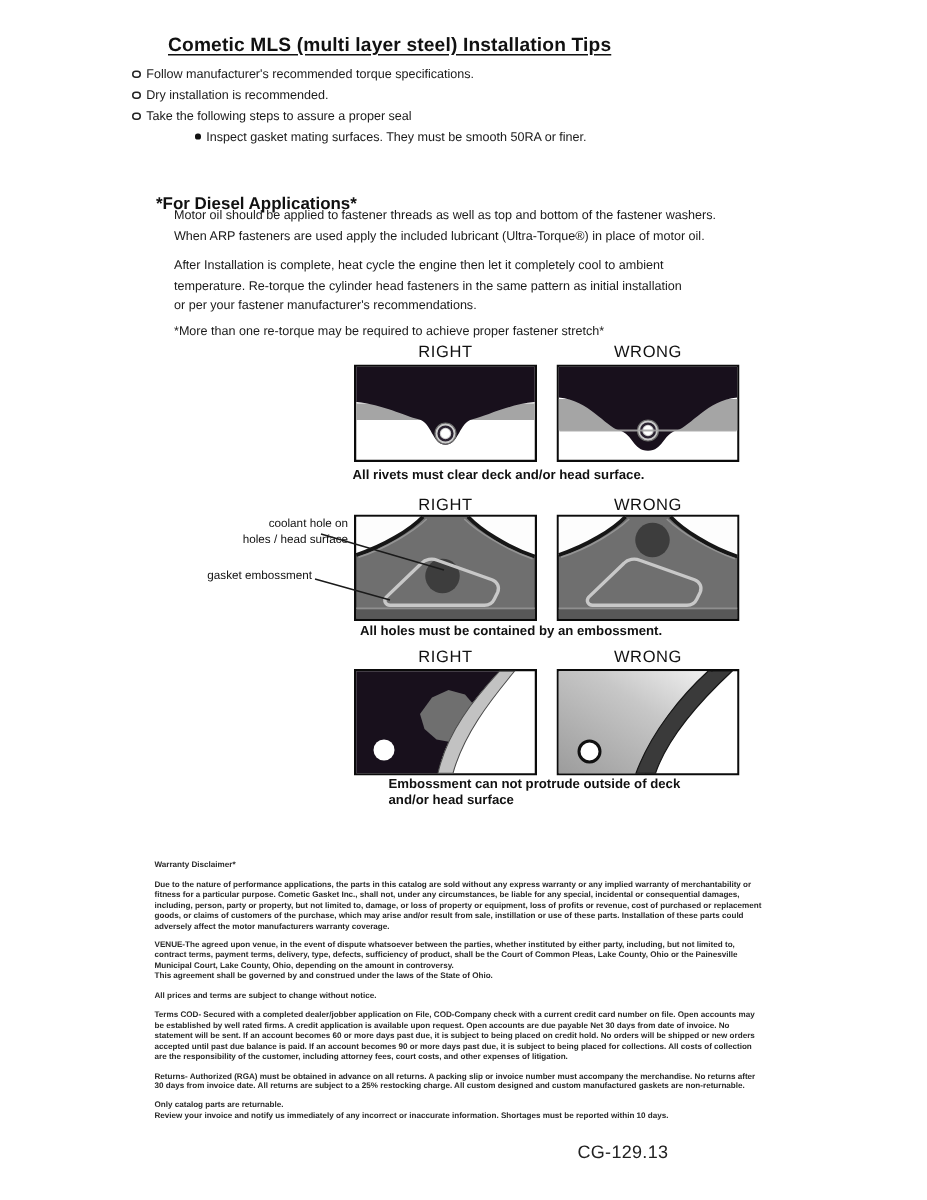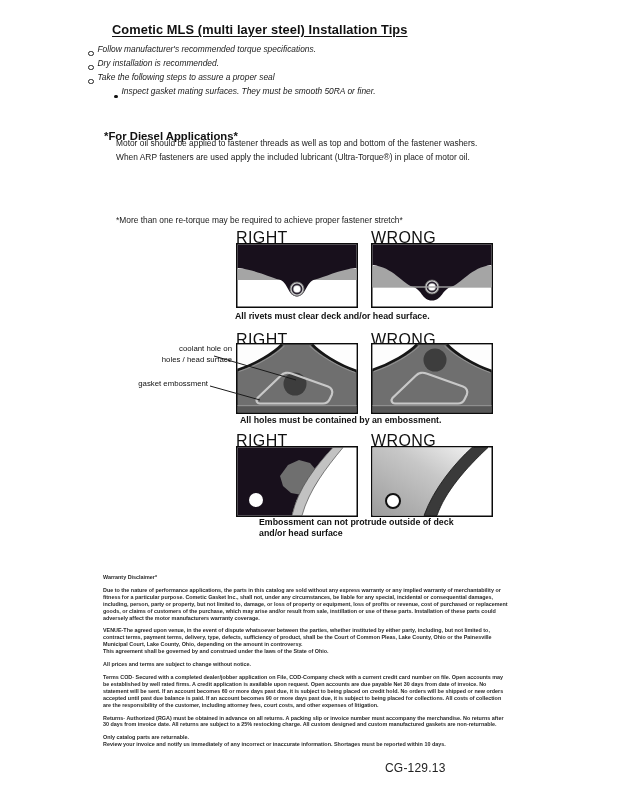--- a/index.html
+++ b/index.html
@@ -9,38 +9,38 @@
   }
   .pre{white-space:pre-line;margin-left:24px;}
   
   .title{
     position:absolute;left:112px;top:22px;margin:0;
     font-size:12.8px;font-weight:700;text-decoration:underline;
     text-underline-offset:2px;letter-spacing:.1px;color:#111;
   }
   
   .bullets{position:absolute;left:88px;top:42px;width:480px;font-size:8.4px;line-height:14px;}
-  .b{display:flex;align-items:flex-end;font-style:italic;}
+  .b{display:flex;align-items:flex-start;}
   .b .txt{display:block;}
   .marker-circle{
     flex:0 0 auto;width:3.5px;height:3.5px;border:1px solid #222;border-radius:50%;
     margin:4.5px 4px 0 0;
   }
-  .b.sub{margin-left:26px;}
+  .b.sub{margin-left:42px;}
   .marker-dot{
     flex:0 0 auto;width:3.5px;height:3.5px;background:#111;border-radius:50%;
     margin:5px 4px 0 0;
   }
   
   .diesel-heading{position:absolute;left:92px;top:118px;margin:12px;font-size:11.3px;font-weight:700;color:#111;text-align:right;}
   .p1{position:absolute;left:92px;top:137px;width:462px;font-size:8.4px;line-height:13.5px;}
   .p2{position:absolute;left:92px;top:170px;width:462px;font-size:8.4px;line-height:13.5px;}
   .p3{position:absolute;left:92px;top:214px;width:462px;font-size:8.4px;line-height:13.5px;}
   
-  .fig-label{position:absolute;width:122px;text-align:left;font-size:16px;font-weight:400;letter-spacing:.4px;color:#111;}
+  .fig-label{position:absolute;width:122px;text-align:center;font-size:11px;font-weight:400;letter-spacing:.4px;color:#111;}
   .fig-box{position:absolute;width:122px;height:65px;}
   .fig-box.tall{height:71px;}
   .fig-box svg{display:block;width:100%;height:100%;}
   .caption{position:absolute;font-size:8.8px;font-weight:700;line-height:11px;color:#111;}
   .annotation{
     position:absolute;left:98px;width:110px;text-align:right;
     font-size:7.8px;line-height:10.5px;color:#111;
   }
   .leader-overlay{position:absolute;left:100px;top:330px;width:220px;height:90px;pointer-events:none;}
   
@@ -72,20 +72,23 @@
     </div>
     <div class="b sub">
       <span class="marker-dot"></span>
       <span class="txt">Inspect gasket mating surfaces.  They must be smooth 50RA or finer.</span>
     </div>
   </div>
 
   <h2 class="diesel-heading">*For Diesel Applications*</h2>
   <div class="p1 pre">Motor oil should be applied to fastener threads as well as top and bottom of the fastener washers.
 When ARP fasteners are used apply the included lubricant (Ultra-Torque®) in place of motor oil.</div>
+  <div class="p2 pre">After Installation is complete, heat cycle the engine then let it completely cool to ambient
+temperature. Re-torque the cylinder head fasteners in the same pattern as initial installation
+or per your fastener manufacturer's recommendations.</div>
   <div class="p3 pre">*More than one re-torque may be required to achieve proper fastener stretch*</div>
 
   <div class="fig-label" style="left:236px;top:229px;">RIGHT</div>
   <div class="fig-label" style="left:371px;top:229px;">WRONG</div>
 
   <div class="fig-box" style="left:236px;top:243px;">
     <svg viewBox="0 0 122 65">
       <rect x="0.75" y="0.75" width="120.5" height="63.5" fill="#ffffff" stroke="#0b0b0b" stroke-width="1.5"></rect>
       <rect x="1.5" y="26" width="119" height="11" fill="#a5a5a5"></rect>
       <path d="M1.5,1.5 H120.5 V25 C103,26.5 88,34.5 79,36.5 C70,38.5 70,53.5 61,53.5 C52,53.5 52,38.5 43,36.5 C34,34.5 19,26.5 1.5,25 Z" fill="#18101c"></path>

